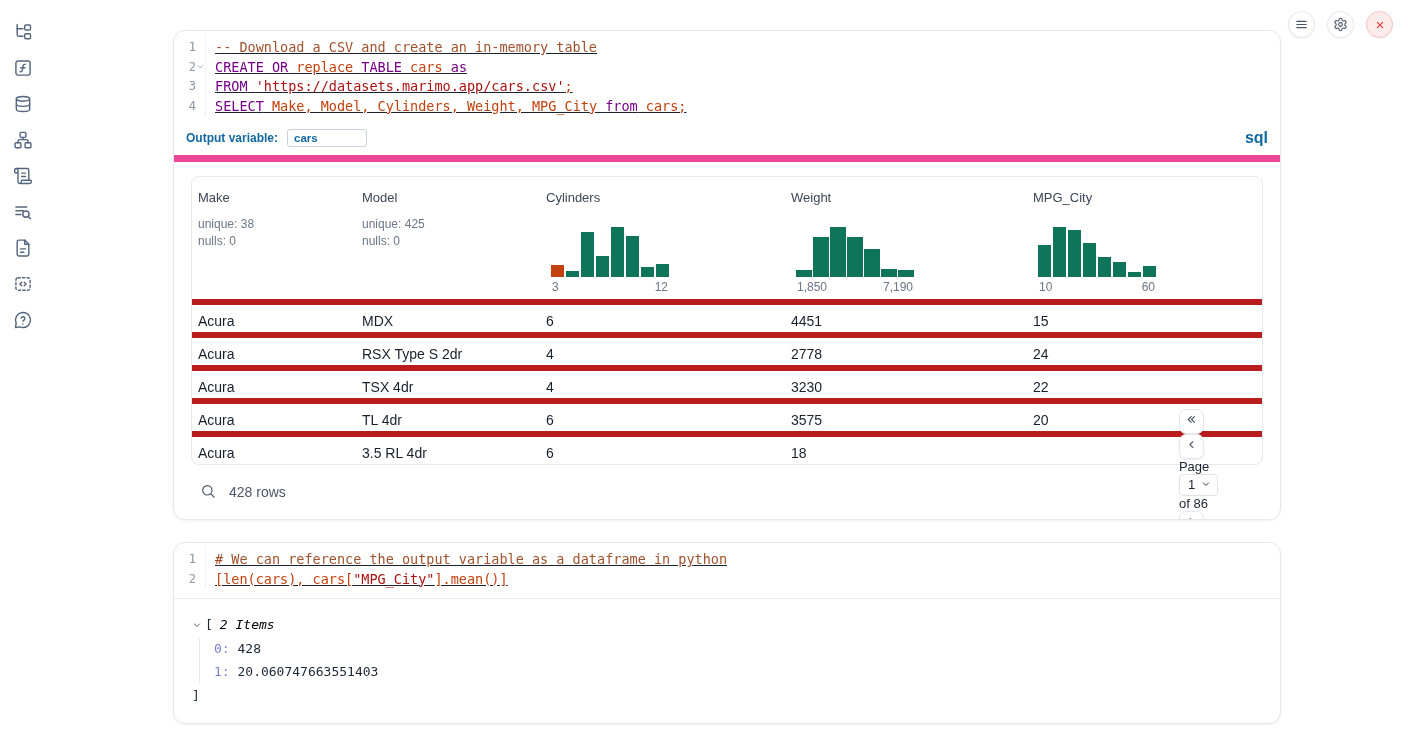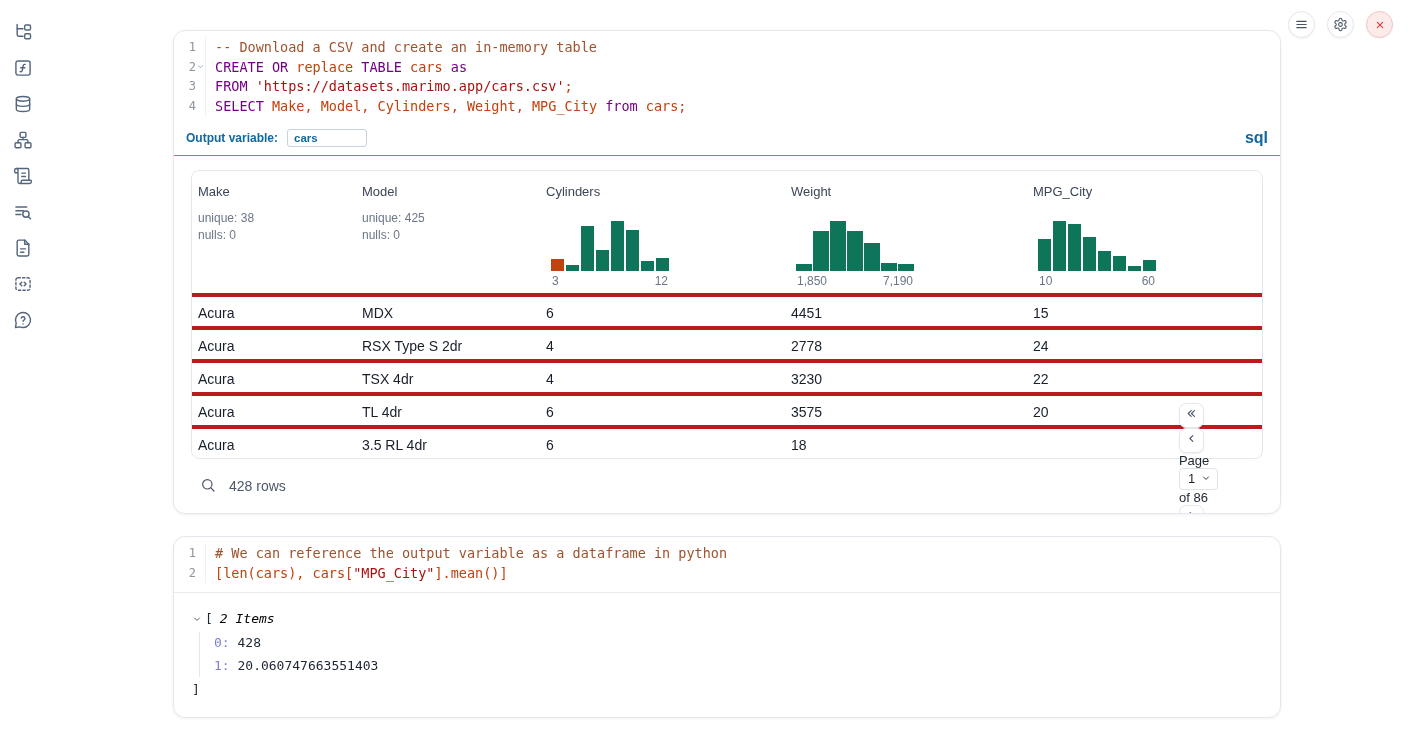--- a/index.html
+++ b/index.html
@@ -23,48 +23,48 @@
   main { position:absolute; left:173px; top:30px; width:1108px; }
   .cell { border:1px solid #e4e8ee; border-radius:12px; background:#fff; overflow:hidden;
     box-shadow:0 1px 3px rgba(16,24,40,.06); margin-bottom:22px; }
   .editor { padding:7px 0 9px; font-family:"DejaVu Sans Mono","Liberation Mono",monospace;
     font-size:13.5px; cursor:text; }
   .code-line { display:flex; line-height:19.5px; }
   .gutter { flex:0 0 32px; width:32px; text-align:right; position:relative;
     border-right:1px solid #edf0f4; color:#8b95a3; font-size:12px; }
   .lnum { display:inline-block; padding-right:9px; }
   .fold-caret { position:absolute; right:0px; top:4px; color:#9aa4b2; cursor:pointer; line-height:0; }
-  .code-text { padding-left:9px; white-space:pre; }
+  .code-text { padding-left:9px; white-space:pre;text-decoration:underline; }
   .tk-kw { color:#770088; }
   .tk-str { color:#aa1111; }
   .tk-comment { color:#a0522d; }
   .tk-plain { color:#c2410c; }
   
   .outvar-row { display:flex; align-items:center; gap:9px; padding:4px 12px 8px;
-    border-bottom:1px solid #ec4899; }
+    border-bottom:7px solid #ec4899; }
   .outvar-label { color:#11689f; font-weight:700; font-size:12px; }
   .outvar-input { width:80px; height:18px; border:1px solid #c7d2de; border-radius:3px;
     color:#11689f; font-weight:700; font-size:11.5px; padding:0 6px; outline:none;
     font-family:"Liberation Sans","DejaVu Sans",sans-serif; }
   .lang-badge { margin-left:auto; color:#11689f; font-weight:700; font-size:16px; cursor:pointer; }
   
   .cell-output { padding:14px 17px 0; }
   .data-table { border:1px solid #e4e8ee; border-radius:8px; overflow:hidden; }
   .thead, .tr { display:grid; grid-template-columns:164px 184px 245px 242px 1fr; }
   .thead { height:122px; }
   .th { position:relative; padding:13px 6px 0; cursor:pointer; }
   .col-name { font-size:13px; color:#3b4656; }
   .col-stats { margin-top:11px; font-size:12px; color:#6b7686; line-height:16.5px; }
   .hist { position:absolute; left:11px; bottom:5px; width:118px; }
   .hist-bars { display:flex; align-items:flex-end; gap:1.5px; height:53px; }
   .bar { flex:1; background:#0e755b; }
   .bar.hl { background:#c2410c; }
   .hist-labels { display:flex; justify-content:space-between; font-size:12px; color:#6b7686;
     margin-top:3px; padding:0 1px; }
-  .tr { height:33px; border-top:4px solid #b91c1c; }
+  .tr { height:33px; border-top:6px solid #b91c1c; }
   .td { font-size:14px; color:#18202c; line-height:32px; padding:0 6px;
     white-space:nowrap; overflow:hidden; }
   
   .table-footer { display:flex; align-items:center; height:54px; padding-left:9px; }
   .footer-left { display:flex; align-items:center; gap:13px; color:#4c5768; font-size:14px; }
   .icon-btn { border:none; background:none; padding:0; color:#4c5768; cursor:pointer;
     display:flex; align-items:center; }
   .footer-right { margin-left:auto; display:flex; align-items:flex-start; gap:0;flex-direction:column; }
   .page-btn { width:25px; height:25px; border-radius:7px; border:1px solid #e4e8ee; background:#fff;
     box-shadow:0 1px 2px rgba(16,24,40,.08); color:#475467; display:flex; align-items:center;

